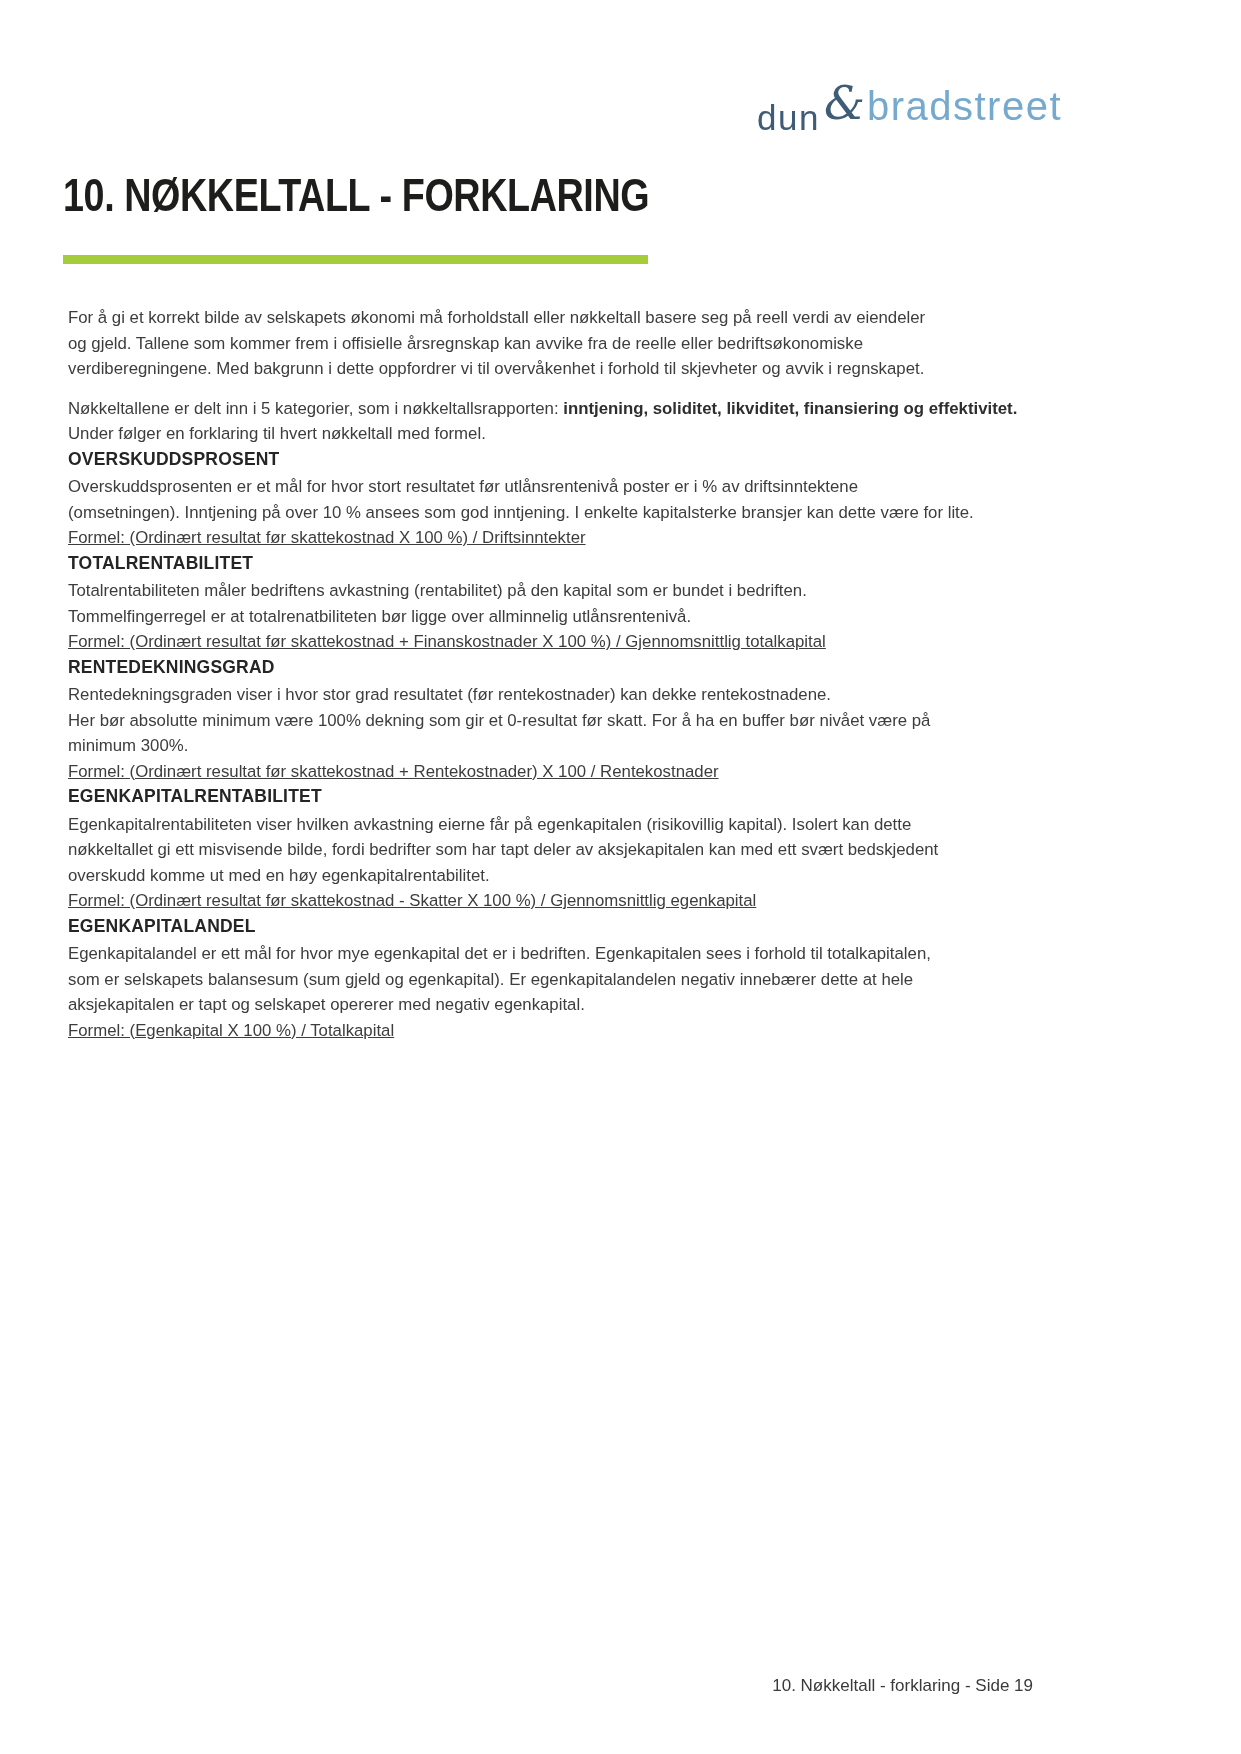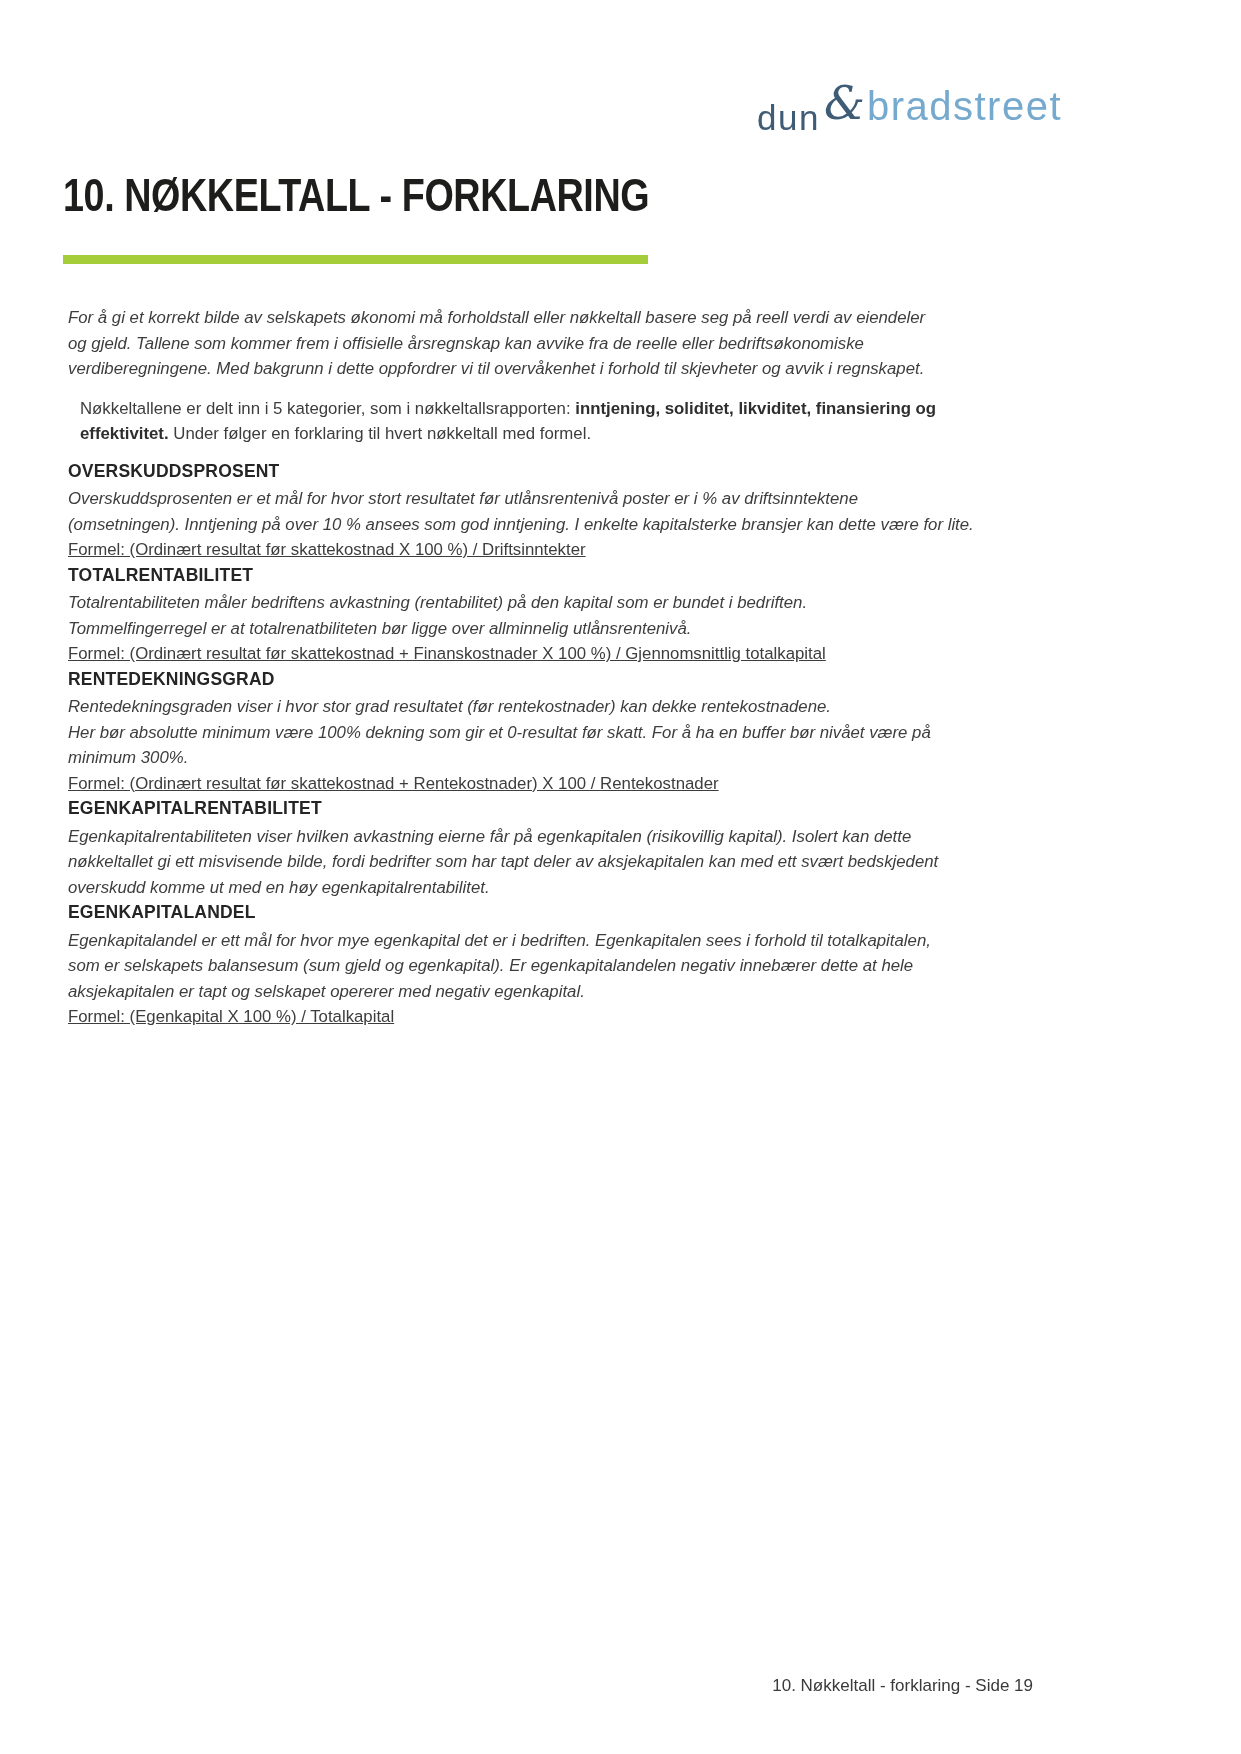--- a/index.html
+++ b/index.html
@@ -40,23 +40,23 @@
   .accent-bar {
     position:absolute; left:63px; top:255px;
     width:585px; height:9px;
   }
 
   
   .content {
     position:absolute; left:68px; top:305px; width:968px;
     font-size:16.8px; line-height:25.5px; color:#3d3d3d;
   }
-  .line { white-space:nowrap;font-style:italic; }
+  .line { white-space:nowrap; }
   .intro-p1 { margin:0 0 14px 0; }
-  .intro-p2 { margin:12px; }
+  .intro-p2 { margin:0; }
   .intro-p2 .bold { font-weight:700; color:#2e2e2e; }
 
   .section { }
   .section:first-of-type { margin-top:46px; }
   .section-heading {
     font-size:17.5px; font-weight:700; color:#252525;
     letter-spacing:0.2px; margin:0 0 2px 0; white-space:nowrap;
   }
   .formula { text-decoration:underline; white-space:nowrap; }
 
@@ -110,20 +110,21 @@
       <div class="line">Her bør absolutte minimum være 100% dekning som gir et 0-resultat før skatt. For å ha en buffer bør nivået være på</div>
       <div class="line">minimum 300%.</div>
       <div class="formula">Formel: (Ordinært resultat før skattekostnad + Rentekostnader) X 100 / Rentekostnader</div>
     </div>
 
     <div class="section">
       <h2 class="section-heading">EGENKAPITALRENTABILITET</h2>
       <div class="line">Egenkapitalrentabiliteten viser hvilken avkastning eierne får på egenkapitalen (risikovillig kapital). Isolert kan dette</div>
       <div class="line">nøkkeltallet gi ett misvisende bilde, fordi bedrifter som har tapt deler av aksjekapitalen kan med ett svært bedskjedent</div>
       <div class="line">overskudd komme ut med en høy egenkapitalrentabilitet.</div>
+      <div class="formula">Formel: (Ordinært resultat før skattekostnad - Skatter X 100 %) / Gjennomsnittlig egenkapital</div>
     </div>
 
     <div class="section">
       <h2 class="section-heading">EGENKAPITALANDEL</h2>
       <div class="line">Egenkapitalandel er ett mål for hvor mye egenkapital det er i bedriften. Egenkapitalen sees i forhold til totalkapitalen,</div>
       <div class="line">som er selskapets balansesum (sum gjeld og egenkapital). Er egenkapitalandelen negativ innebærer dette at hele</div>
       <div class="line">aksjekapitalen er tapt og selskapet opererer med negativ egenkapital.</div>
       <div class="formula">Formel: (Egenkapital X 100 %) / Totalkapital</div>
     </div>
 

